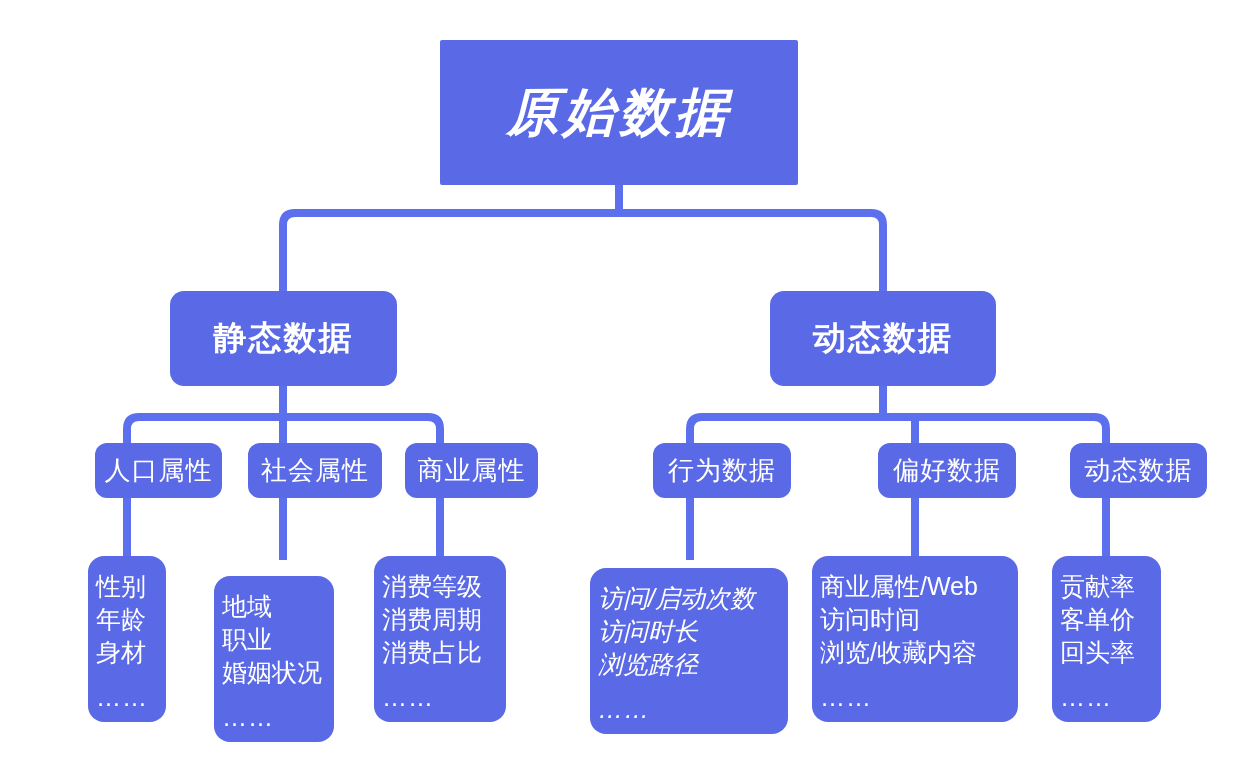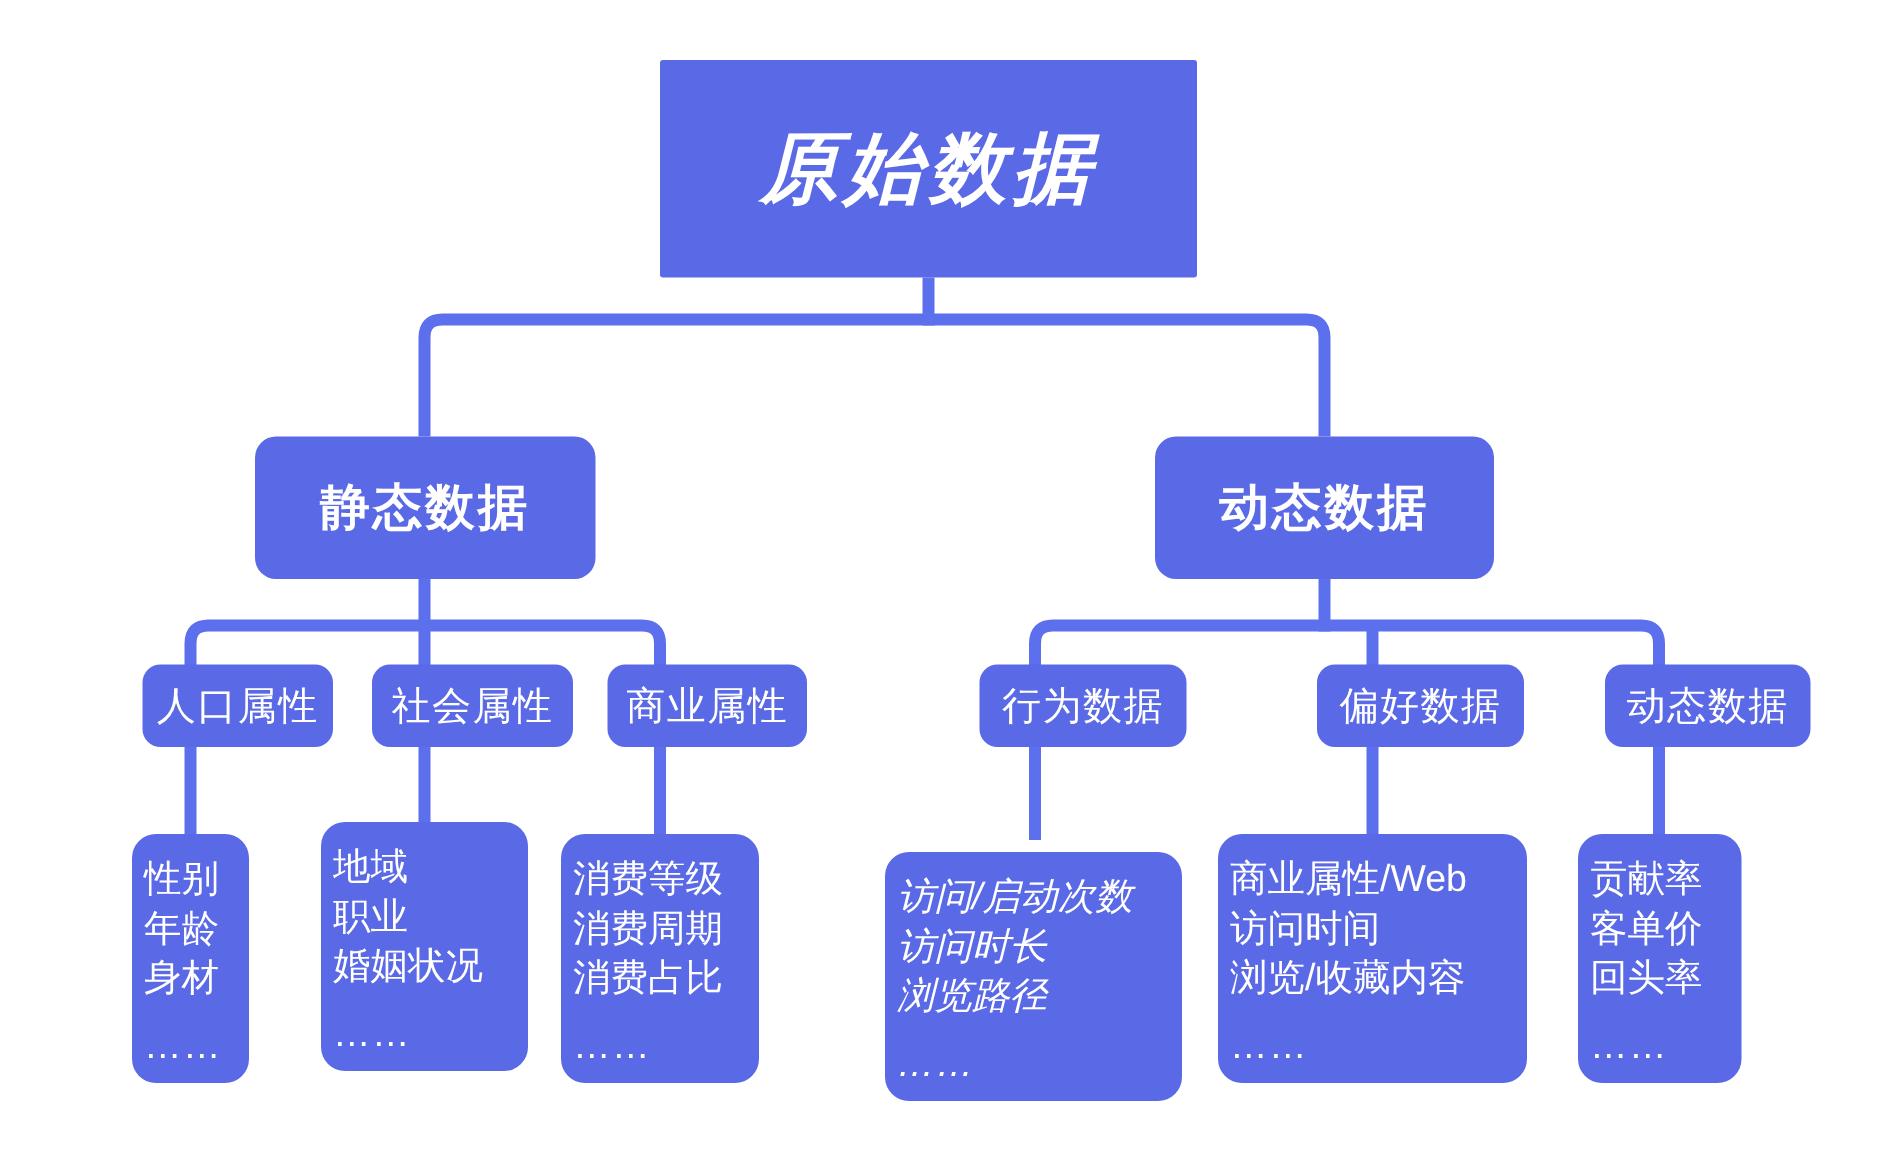--- a/index.html
+++ b/index.html
@@ -73,21 +73,21 @@
 
   <div class="node l3" style="left:1038px;top:443px;width:137px;height:55px;">动态数据</div>
 
   <div class="node leaf" style="left:88px;top:556px;width:78px;height:166px;">
     <span class="line">性别</span>
     <span class="line">年龄</span>
     <span class="line">身材</span>
     <span class="line more">……</span>
   </div>
 
-  <div class="node leaf" style="left:214px;top:548px;width:138px;height:166px;">
+  <div class="node leaf" style="left:214px;top:576px;width:120px;height:166px;">
     <span class="line">地域</span>
     <span class="line">职业</span>
     <span class="line">婚姻状况</span>
     <span class="line more">……</span>
   </div>
 
   <div class="node leaf" style="left:374px;top:556px;width:132px;height:166px;">
     <span class="line">消费等级</span>
     <span class="line">消费周期</span>
     <span class="line">消费占比</span>

